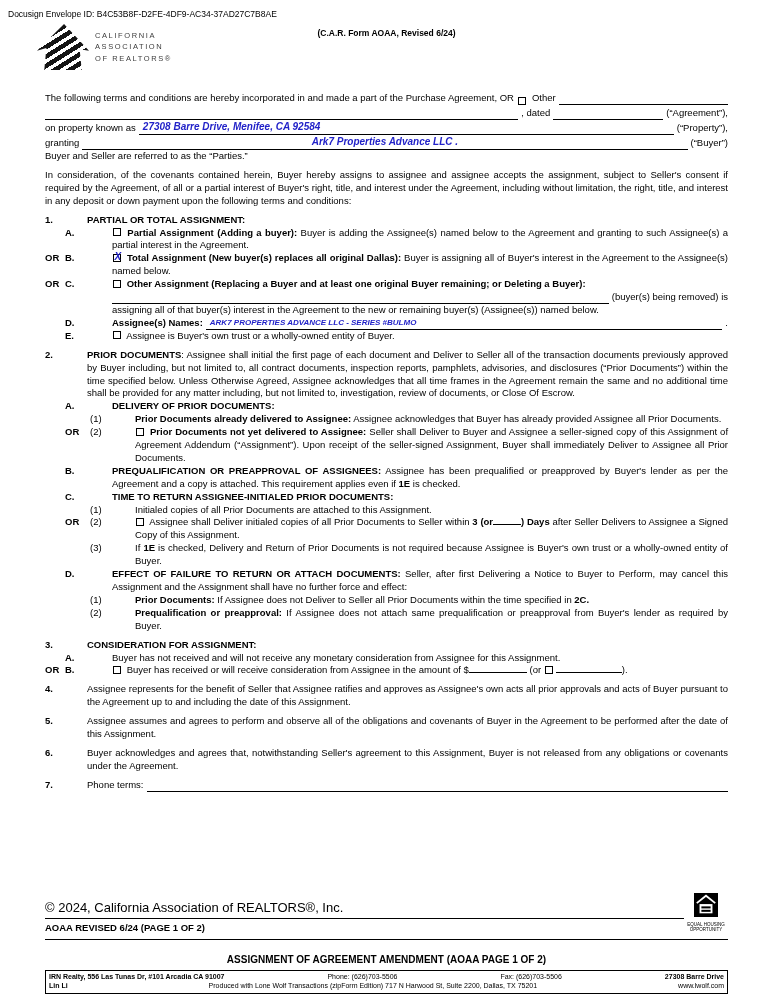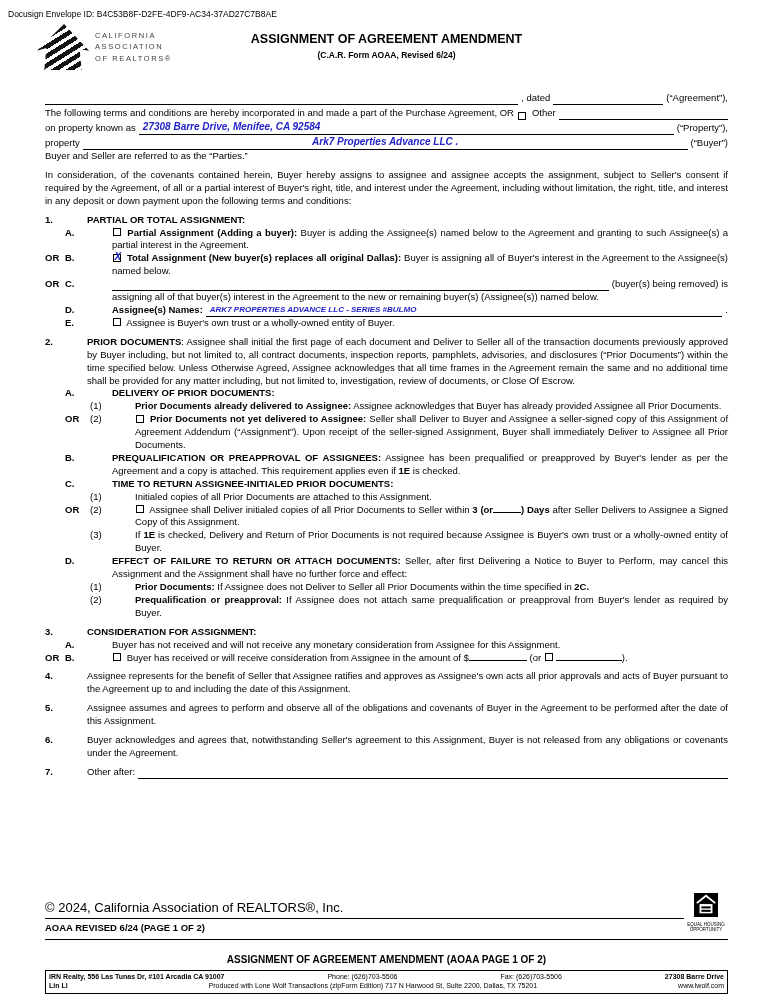--- a/index.html
+++ b/index.html
@@ -70,45 +70,44 @@
 
   <div class="hdr">
     <div class="car-logo">
       <div class="car-mark"></div>
       <div class="logo-text">
         <div>CALIFORNIA</div>
         <div>ASSOCIATION</div>
         <div>OF REALTORS®</div>
       </div>
     </div>
-    <div class="title">ASSIGNMENT OF AGREEMENT AMENDMENT</div>
     <div class="subtitle">(C.A.R. Form AOAA, Revised 6/24)</div>
   </div>
 
+  <div class="iline">
+    <span>The following terms and conditions are hereby incorporated in and made a part of the Purchase Agreement, OR</span>
+    <span class="cb"></span>
+    <span>Other</span>
+    <span class="ul grow"></span>
+  </div>
   <div class="iline">
     <span class="ul grow"></span>
     <span>, dated</span>
     <span class="ul w110"></span>
     <span>(“Agreement”),</span>
-  </div>
-  <div class="iline">
-    <span>The following terms and conditions are hereby incorporated in and made a part of the Purchase Agreement, OR</span>
-    <span class="cb"></span>
-    <span>Other</span>
-    <span class="ul grow"></span>
   </div>
   <div class="iline">
     <span>on property known as</span>
     <span class="ul grow vleft">
       <span class="fill">27308  Barre Drive, Menifee, CA  92584</span>
     </span>
     <span>(“Property”),</span>
   </div>
   <div class="iline">
-    <span>property</span>
+    <span>granting</span>
     <span class="ul grow">
       <span class="fill">Ark7 Properties Advance LLC  .</span>
     </span>
     <span>(“Buyer”)</span>
   </div>
   <div>Buyer and Seller are referred to as the “Parties.”</div>
 
   <div class="para">In consideration, of the covenants contained herein, Buyer hereby assigns to assignee and assignee accepts the assignment, subject to Seller's consent if required by the Agreement, of all or a partial interest of Buyer's right, title, and interest under the Agreement, including without limitation, the right, title, and interest in any deposit or down payment upon the following terms and conditions:</div>
 
   <div class="row mt">
@@ -130,20 +129,24 @@
     <div class="txt">
       <span class="cb"><span class="cbx">X</span></span>
       <b>Total Assignment (New buyer(s) replaces all original Dallas):</b>
       <span>Buyer is assigning all of Buyer's interest in the Agreement to the Assignee(s) named below.</span>
     </div>
   </div>
   <div class="row">
     <span class="c1">OR</span>
     <span class="c2">C.</span>
     <div class="txt left">
+      <div class="blk">
+        <span class="cb"></span>
+        <b>Other Assignment (Replacing a Buyer and at least one original Buyer remaining; or Deleting a Buyer):</b>
+      </div>
       <div class="dline">
         <span class="ul grow"></span>
         <span>(buyer(s) being removed) is</span>
       </div>
       <div class="blk">assigning all of that buyer(s) interest in the Agreement to the new or remaining buyer(s) (Assignee(s)) named below.</div>
     </div>
   </div>
   <div class="row">
     <span class="c1"></span>
     <span class="c2">D.</span>
@@ -296,21 +299,21 @@
   </div>
   <div class="row mt">
     <span class="c1">6.</span>
     <div class="txt">Buyer acknowledges and agrees that, notwithstanding Seller's agreement to this Assignment, Buyer is not released from any obligations or covenants under the Agreement.</div>
   </div>
 
   <div class="row mt">
     <span class="c1">7.</span>
     <div class="txt left">
       <div class="dline">
-        <span>Other after:</span>
+        <span>Phone terms:</span>
         <span class="ul grow"></span>
       </div>
     </div>
   </div>
 
   <div class="foot">
     <div class="foot-top">
       <div class="copy">© 2024, California Association of REALTORS®, Inc.</div>
       <div class="rev">AOAA REVISED 6/24 (PAGE 1 OF 2)</div>
       <div class="ehl">

